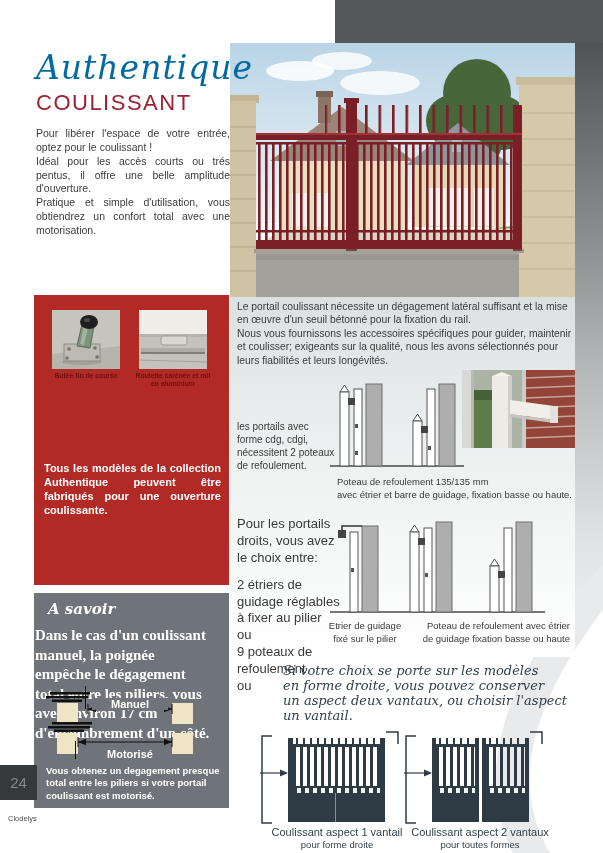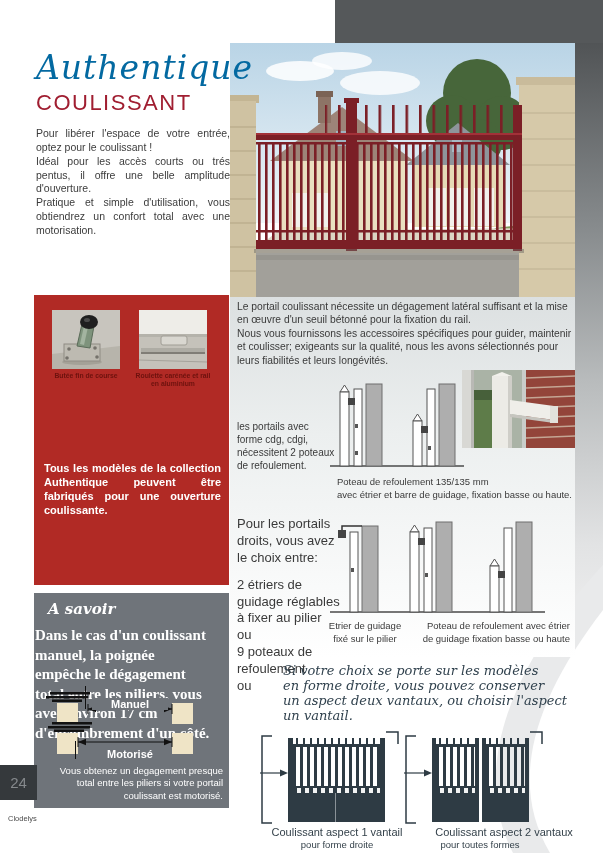--- a/index.html
+++ b/index.html
@@ -60,21 +60,21 @@
     font-style:italic; font-weight:bold; font-size:15px; }
   .as-body { position:absolute; left:1px; top:33px; width:177px; font-size:15px;
     font-weight:bold; line-height:1.3;font-family:Liberation Serif, serif; }
   .as-square { position:absolute; width:21px; height:21px; background:#efe4c6; }
   .as-leaf { position:absolute; }
   .as-tick { position:absolute; width:1px; background:#111; }
   .as-arrow { position:absolute; }
   .as-label { position:absolute; font-size:11px; font-weight:bold; color:#fff;
     background:#6f747a; padding:0 3px; }
   .as-footer { position:absolute; left:12px; top:172px; width:177px; font-size:9.5px;
-    font-weight:normal; line-height:1.3;text-align:right; }
+    font-weight:bold; line-height:1.3; }
 
   .pagenum-box { left:0; top:765px; width:37px; height:35px; background:#35393c;
     color:#85898c; font-size:15px; display:flex; align-items:center; justify-content:center; }
   .brand { left:8px; top:814px; font-size:7.5px; color:#4c4c4c; }
 
   
   .script-note { left:283px; top:663px; font-family:"DejaVu Serif",serif; font-style:italic;
     font-size:13px; line-height:1.16; color:#31424e; }
 
   
@@ -89,21 +89,21 @@
     background:repeating-linear-gradient(90deg,#2e3b44 0 4px,#f2f3f3 4px 8px); }
   .g-panel { height:29px; background:#2e3b44; }
   .g-panel.split { background:linear-gradient(90deg,#2e3b44 0 48%,#8a9298 48% calc(48% + 1px),#2e3b44 calc(48% + 1px)); }
   .gate-bracket { position:absolute; top:735px; }
   .gb1 { left:258px; } .gb2 { left:402px; }
   .corner { position:absolute; top:731px; }
   .co1 { left:386px; } .co2 { left:530px; }
   .gate-cap { position:absolute; text-align:center; color:#35424b; font-size:11px; line-height:1.15; }
   .gate-sub { position:absolute; text-align:center; color:#35424b; font-size:9.5px; }
   .gc1 { left:262px; top:826px; width:150px; } .gs1 { left:262px; top:839px; width:150px; }
-  .gc2 { left:400px; top:826px; width:160px;margin-left:24px; } .gs2 { left:400px; top:839px; width:160px; }
+  .gc2 { left:400px; top:826px; width:160px; } .gs2 { left:400px; top:839px; width:160px; }
 </style>
 </head>
 <body>
 
 <div class="page">
 
   <div class="abs top-band"></div>
   <div class="abs right-strip"></div>
 
   <svg class="abs swoosh" width="148" height="298" viewBox="0 0 148 298">

